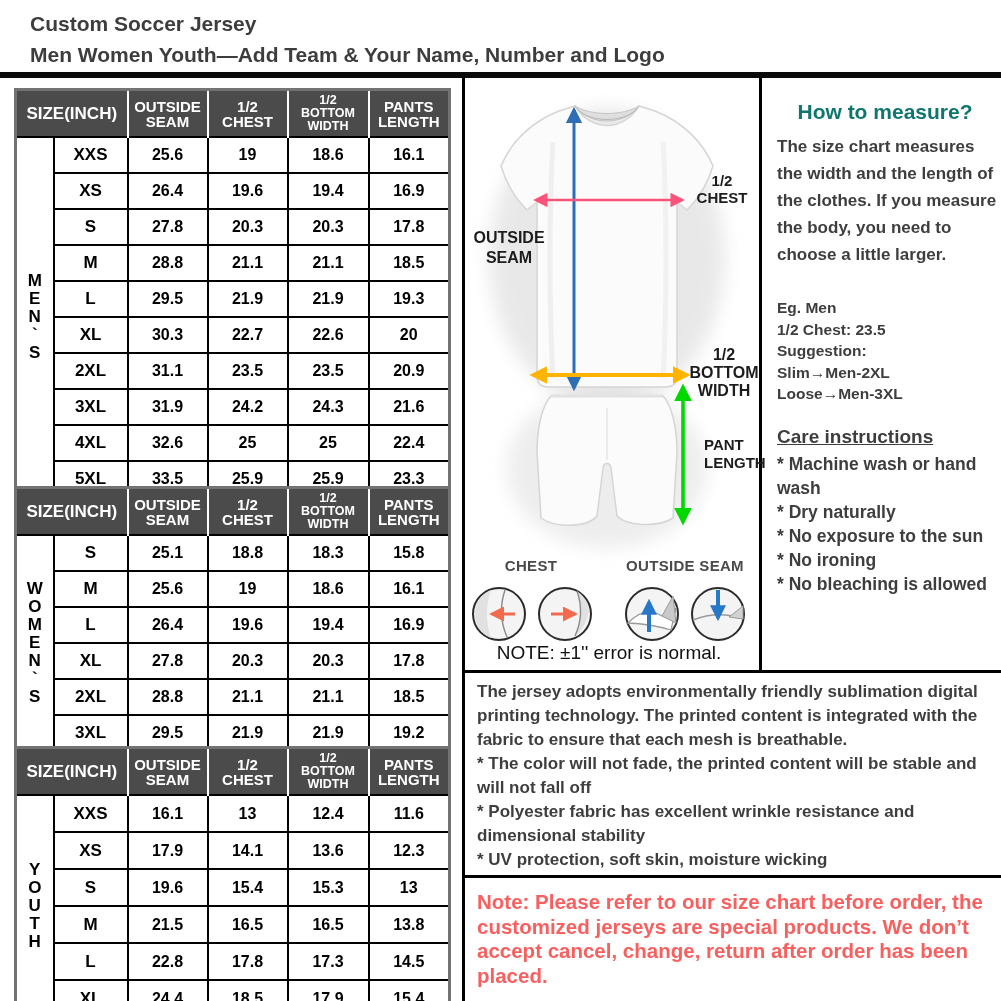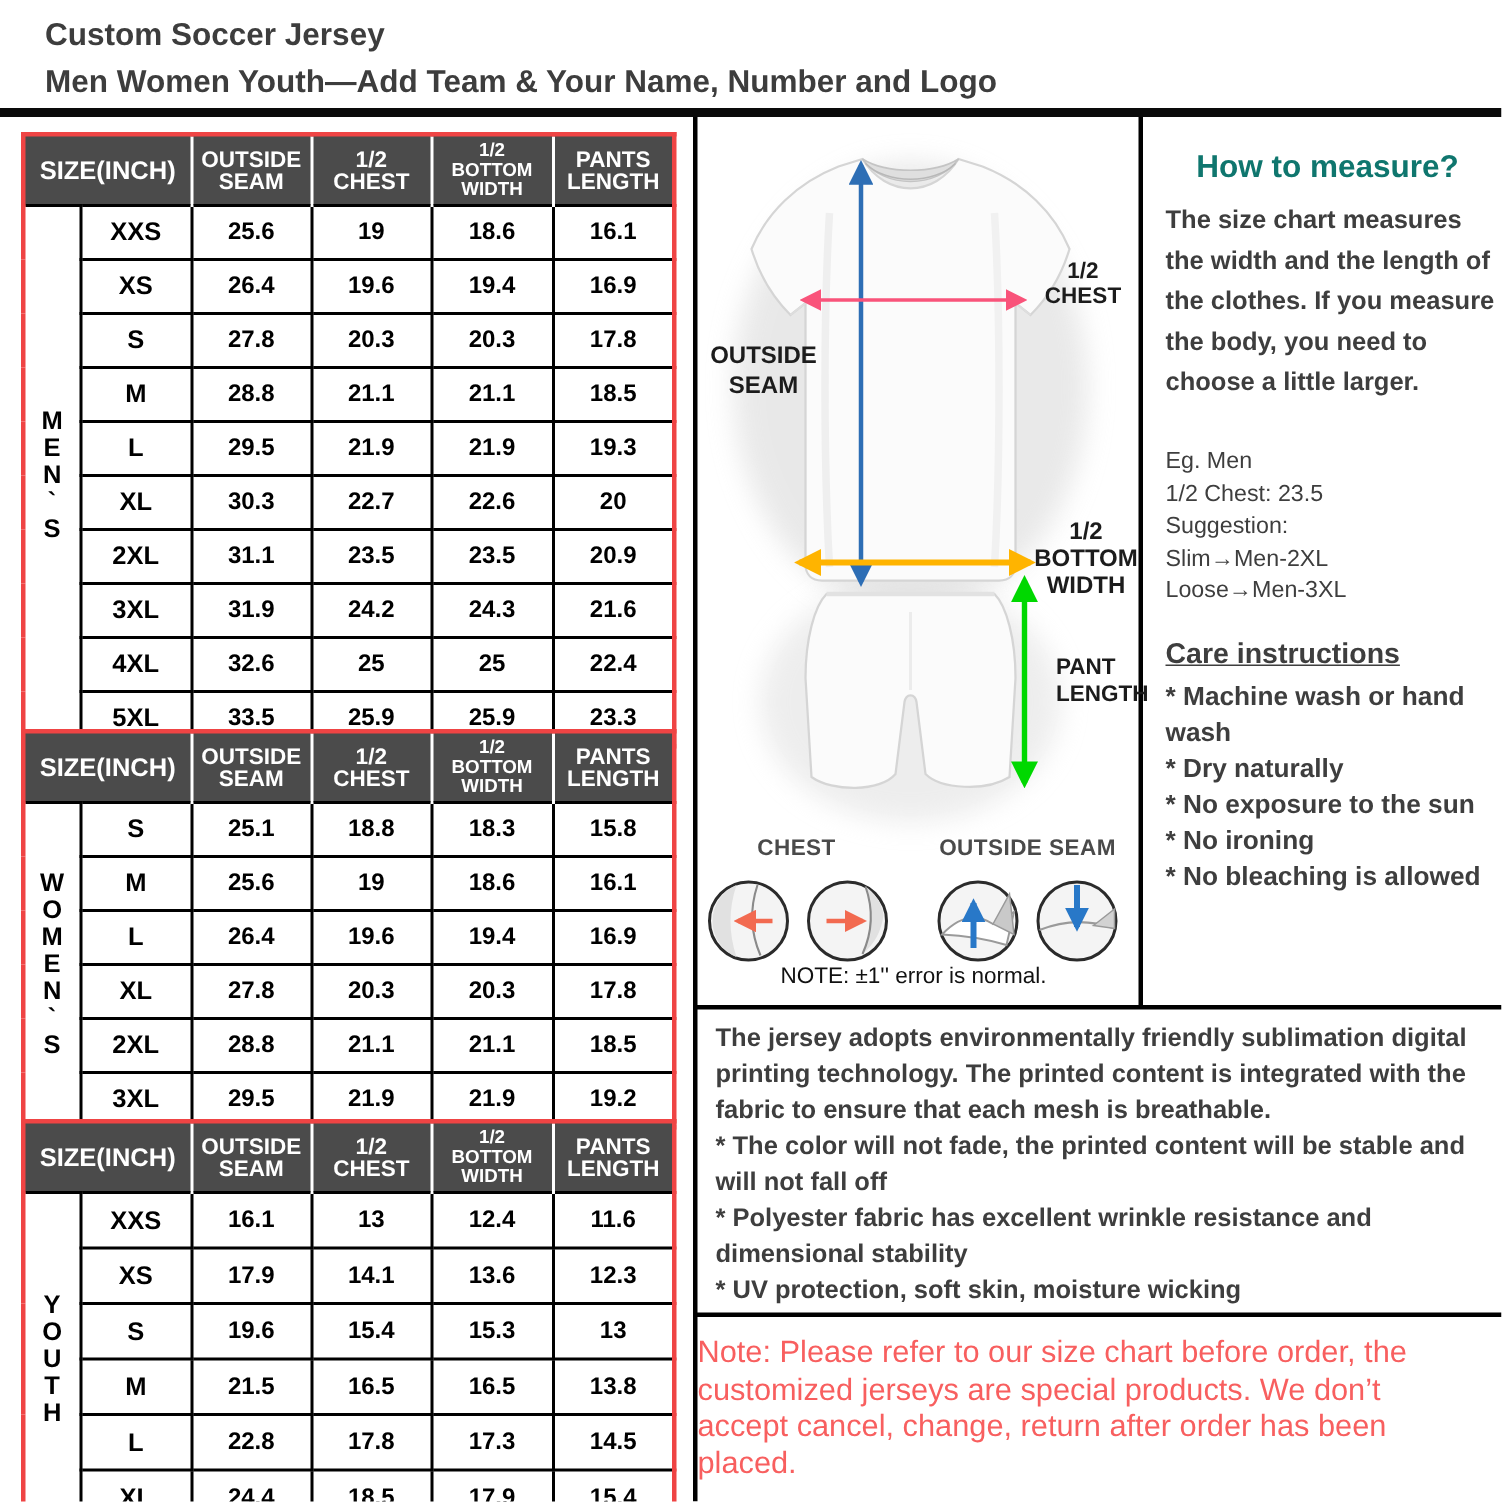--- a/index.html
+++ b/index.html
@@ -6,21 +6,21 @@
   body{width:1001px;height:1001px;position:relative;background:#fff;
        font-family:"Liberation Sans",sans-serif;overflow:hidden;}
   .abs{position:absolute;}
 
   
   .title{left:30px;top:8px;color:#3d3d3d;font-size:21px;font-weight:bold;line-height:31px;}
   .rule{left:0;top:72px;width:1001px;height:6px;background:#0a0a0a;}
 
   
   table.size{border-collapse:collapse;table-layout:fixed;width:434px;
-             border:3px solid #ef4444;background:#fff;}
+             border:3px solid #737373;background:#fff;}
   table.size th{background:var(--header-bg,#4b4b4b);color:#fff;font-weight:bold;
                 text-align:center;vertical-align:middle;padding:3px 0;
                 border:none;border-left:2px solid #fff;}
   table.size th.h0{border-left:none;font-size:17px;}
   table.size th.h1,table.size th.h2,table.size th.h4{font-size:15px;line-height:15px;}
   table.size th.h3{font-size:12.5px;line-height:13px;}
   table.size td{border:2px solid #000;text-align:center;vertical-align:middle;
                 font-weight:bold;color:#000;}
   table.size td.size{font-size:17px;margin-top:20px;}
   table.size td.val{font-size:16px;}
@@ -36,41 +36,41 @@
                border-left:3px solid #000;border-right:3px solid #000;box-sizing:border-box;}
   .dlabel{position:absolute;color:#1c1c1c;white-space:pre-line;font-weight:600;}
   .lbl-outside-seam{left:4px;top:150px;width:80px;text-align:center;font-size:16px;line-height:20px;}
   .lbl-half-chest{left:222px;top:94px;width:70px;text-align:center;font-size:15px;line-height:17px;}
   .lbl-half-bottom{left:219px;top:268px;width:80px;text-align:center;font-size:16px;line-height:18px;}
   .lbl-pant-length{left:239px;top:358px;width:60px;text-align:left;font-size:15px;line-height:18px;}
   .caption{position:absolute;top:479px;font-weight:bold;color:#4a4a4a;font-size:15px;text-align:center;letter-spacing:.3px;}
   .cap-chest{left:20px;width:92px;}
   .cap-seam{left:158px;width:124px;}
   .note-line{position:absolute;left:0;top:564px;width:288px;text-align:center;
-             color:#111;font-size:15px;font-weight:400;}
+             color:#111;font-size:19px;font-weight:400;}
 
   
   .measure-heading{left:774px;top:100px;width:222px;text-align:center;
                    color:#0f766e;font-size:21px;font-weight:bold;}
   .measure-body{left:777px;top:133px;width:223px;color:#3e3e3e;
                 font-size:17px;font-weight:bold;line-height:27px;}
   .example-block{left:777px;top:297px;width:223px;color:#3e3e3e;
-                 font-size:15.5px;font-weight:normal;line-height:21.5px;}
+                 font-size:15.5px;font-weight:bold;line-height:21.5px;}
   .care-heading{left:777px;top:426px;width:223px;color:#3e3e3e;font-size:19px;font-weight:bold;text-decoration:underline;}
   .care-block{left:777px;top:452px;width:214px;color:#3e3e3e;
               font-size:17.5px;font-weight:bold;line-height:24px;}
 
   
   .info-box{left:462px;top:670px;width:539px;height:208px;box-sizing:border-box;
             border-left:3px solid #000;border-top:3px solid #000;border-bottom:3px solid #000;}
   .info-text{padding:7px 10px 0 12px;color:#3e3e3e;font-size:17px;font-weight:bold;line-height:24px;}
   .note-box{left:462px;top:878px;width:539px;height:123px;box-sizing:border-box;
             border-left:3px solid #000;}
-  .note-text{padding:12px 18px 0 0;color:var(--note-color,#f85f5f);
-             font-size:20.5px;font-weight:normal;line-height:24.5px;}
+  .note-text{padding:12px 18px 0 12px;color:var(--note-color,#f85f5f);
+             font-size:20.5px;font-weight:bold;line-height:24.5px;}
   .list-line{margin:0;}
 </style>
 </head>
 <body>
 
 <div class="abs title">
   <div>Custom Soccer Jersey</div>
   <div>Men Women Youth—Add Team &amp; Your Name, Number and Logo</div>
 </div>
 <div class="abs rule"></div>

